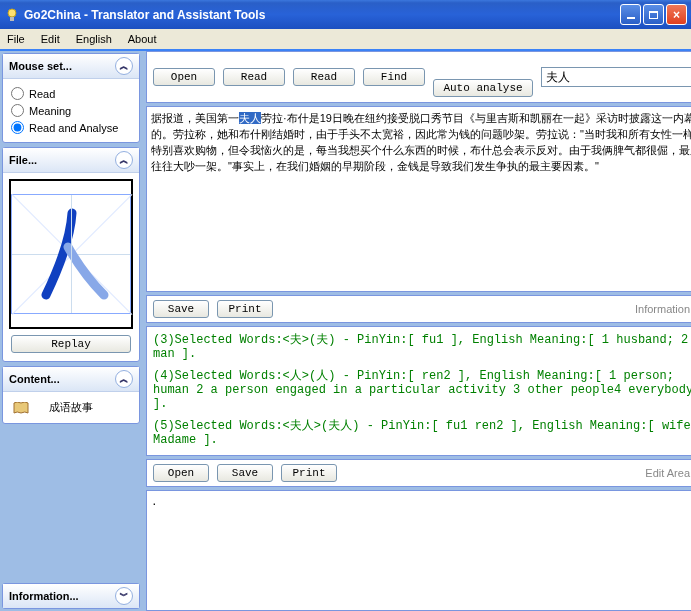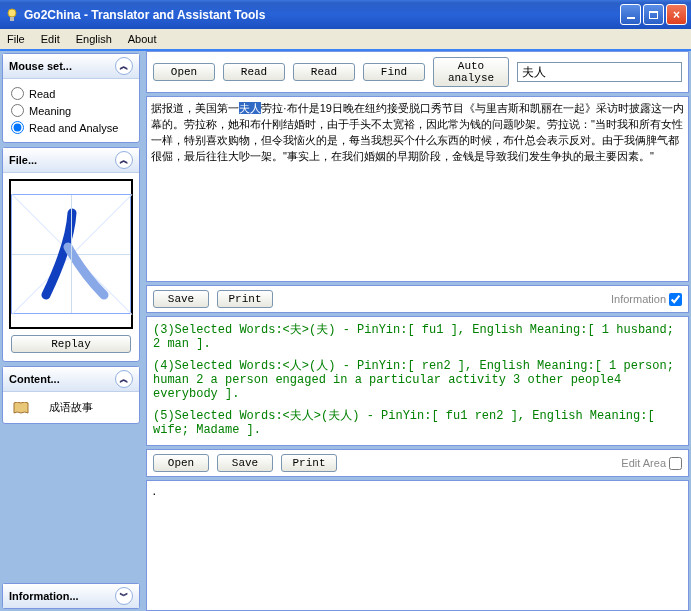--- a/index.html
+++ b/index.html
@@ -37,21 +37,21 @@
 .char-grid svg{position:absolute;left:0;top:0;}
 .replay-btn{margin:4px 8px 8px;}
 .btn { background:linear-gradient(to bottom,#fff,#e8e8e0); border:1px solid #7a96b0; border-radius:3px; padding:2px 0; text-align:center; font-family:"Courier New",monospace; cursor:default;}
 .btn.full{display:block;text-align:center;}
 .content-item{display:flex;align-items:center;gap:20px;padding:2px;}
 .content-item .icon-book{width:16px;height:12px;}
 
 .right { flex:1; display:flex; flex-direction:column; gap:3px; padding-left:4px;}
 .toolbar { display:flex; gap:8px; align-items:center; background:#fff; border:1px solid #7a96df; padding:5px 6px;}
 .toolbar .btn{width:62px;font-family:"Courier New",monospace;}
-.toolbar .btn.wide{width:76px;}
+.toolbar .btn.wide{width:100px;margin-top:22px;}
 .toolbar input{flex:1;border:1px solid #7a96b0;padding:2px 4px;font-size:12px;}
 
 .textpane { background:#fff; border:1px solid #7a96df; padding:4px; overflow:hidden; position:relative;}
 .textpane.main{height:186px;font-size:12px;line-height:15px;}
 .textpane.main .hl{background:#316ac5;color:#fff;}
 .text-content{font-family:"SimSun","Courier New",monospace;}
 
 .midbar{background:#fff;border:1px solid #7a96df;padding:4px 6px;display:flex;align-items:center;gap:8px;}
 .midbar .btn{width:56px;}
 .midbar .rlabel{margin-left:auto;color:#888;font-family:"Courier New",monospace;display:flex;align-items:center;gap:3px;}

